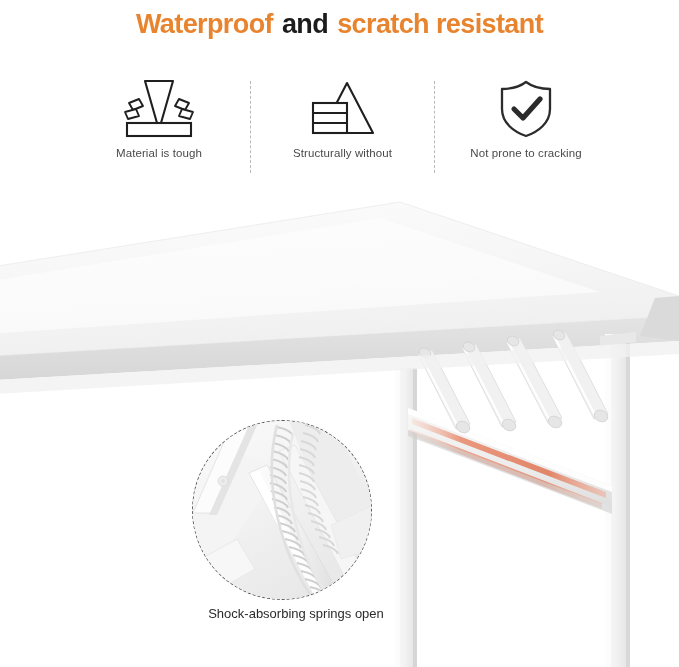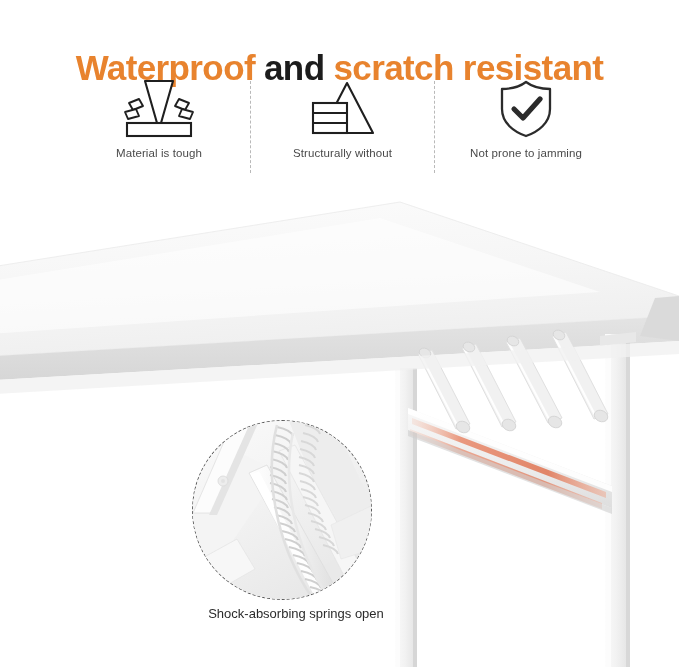--- a/index.html
+++ b/index.html
@@ -21,27 +21,26 @@
     overflow: hidden;
   }
 
   
   #headline {
     position: absolute;
     left: 0;
     top: 2px;
     width: 679px;
     text-align: center;
-    font-size: 35px;
+    font-size: 27px;
     font-weight: bold;
     letter-spacing: -0.6px;
     white-space: nowrap;
     line-height: 44px;
     font-family: "Liberation Sans", sans-serif;
-    margin-top: 44px;
   }
   #headline .hl-orange { color: #E8832E; }
   #headline .hl-dark   { color: #1C1C1C; }
   #headline .sp { display: inline-block; width: 9px; }
 
   
   #features {
     position: absolute;
     left: 70px;
     top: 78px;
@@ -168,21 +167,21 @@
 
     <div class="divider"></div>
 
     <div class="feature">
       <div class="feature-icon">
         <svg width="96" height="60" viewBox="0 0 96 60">
           <path d="M48 3 C40 9 30 10 24 10 L24 30 C24 44 36 53 48 57 C60 53 72 44 72 30 L72 10 C66 10 56 9 48 3 Z" fill="#FFFFFF" stroke="#2B2B2B" stroke-width="2.3" stroke-linejoin="round"></path>
           <path d="M36 30 L45 39 L62 20" fill="none" stroke="#2B2B2B" stroke-width="5.2" stroke-linecap="round" stroke-linejoin="round"></path>
         </svg>
       </div>
-      <div class="feature-label">Not prone to jamming</div>
+      <div class="feature-label">Not prone to cracking</div>
     </div>
 
   </div>
 
   <div id="photo">
     <svg width="679" height="481" viewBox="0 0 679 481">
       <defs>
         <linearGradient id="topSurf" x1="0" y1="0" x2="0.3" y2="1">
           <stop offset="0%" stop-color="#FCFCFC"></stop>
           <stop offset="55%" stop-color="#F6F6F6"></stop>

